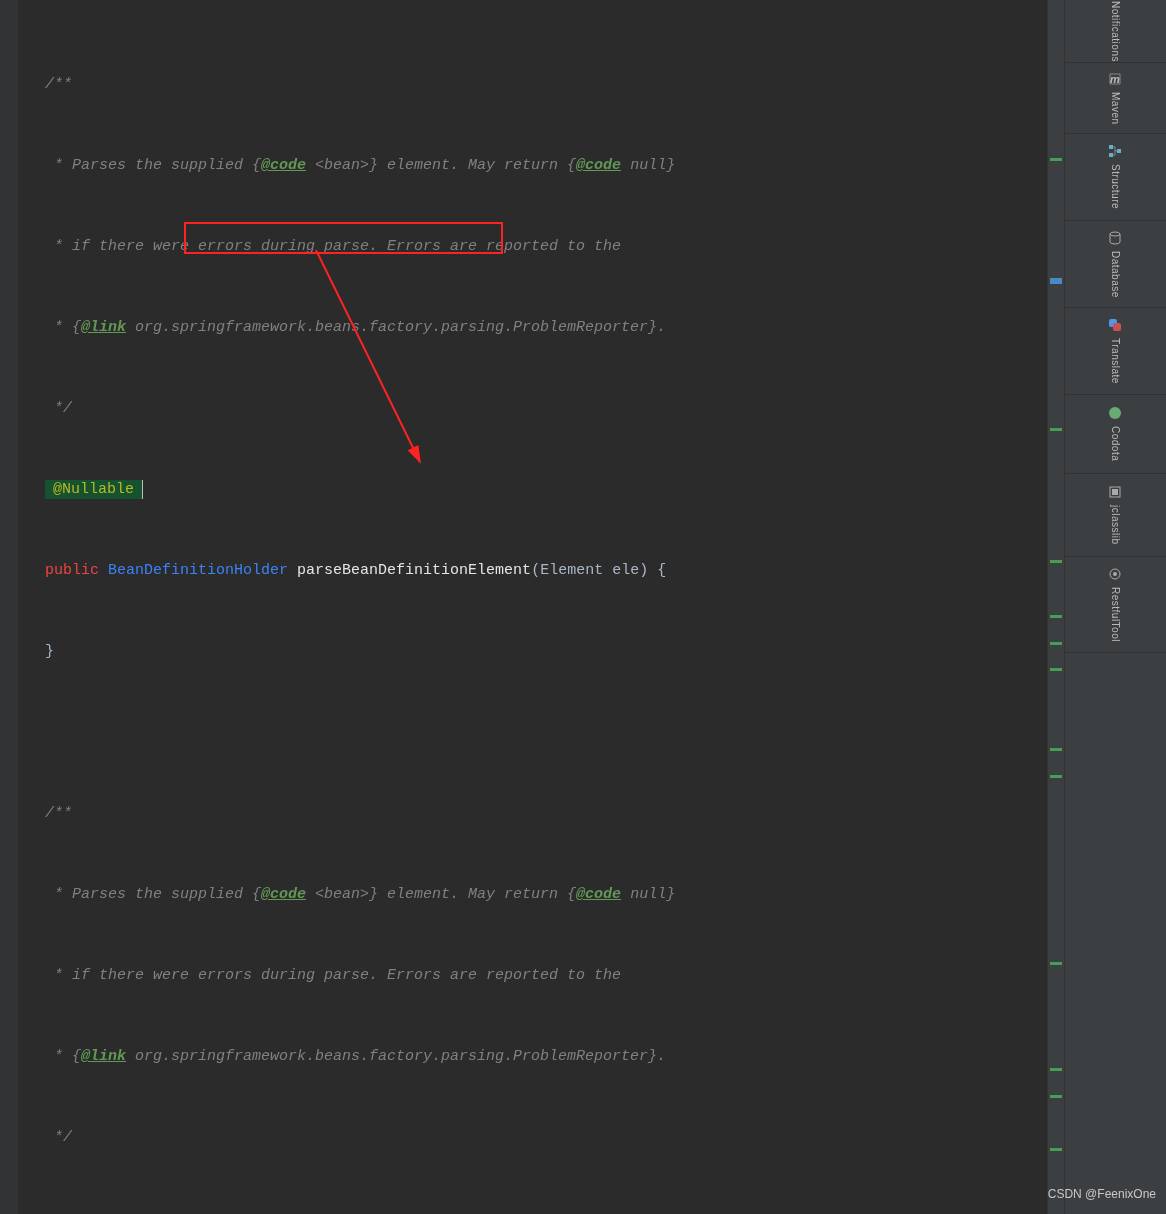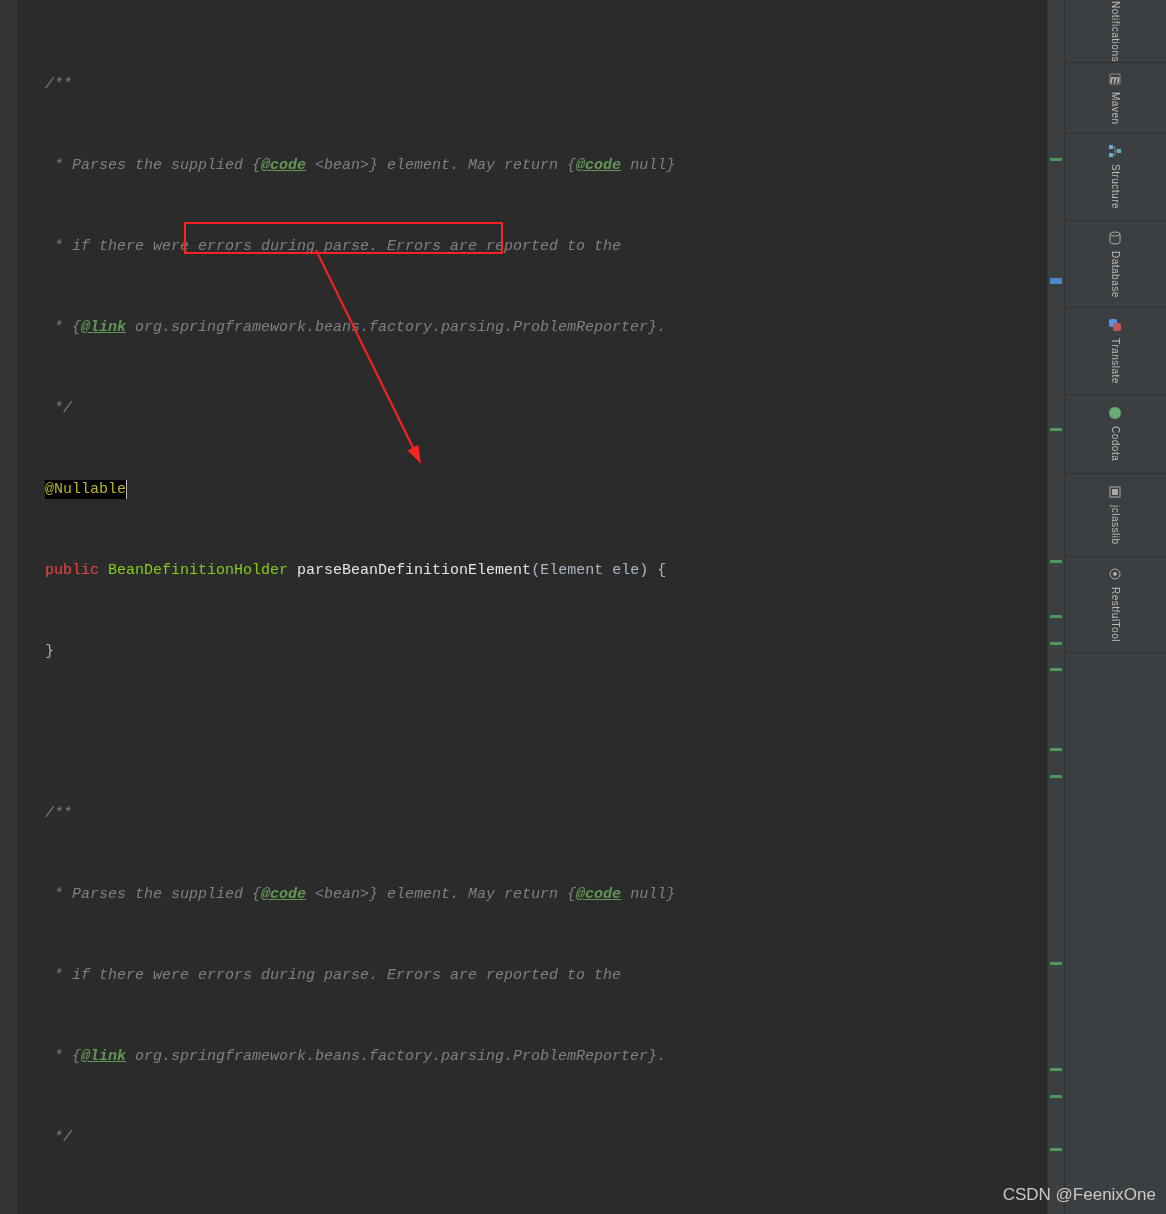--- a/index.html
+++ b/index.html
@@ -3,36 +3,36 @@
 <meta charset="utf-8">
 <style>
   html,body{margin:0;padding:0;background:#2b2b2b;color:#a9b7c6;font-family:Consolas,'Courier New',monospace;font-size:15px;line-height:27px;width:1166px;height:1214px;overflow:hidden;}
   .editor{position:relative;width:1048px;height:1214px;float:left;}
   .gutter{position:absolute;left:0;top:0;width:18px;height:1214px;background:#313335;}
   .code{position:absolute;left:18px;top:0;right:0;padding-left:27px;padding-top:17px;white-space:pre;}
   .ln{height:27px;}
   .c{font-style:italic;color:#808080;}
   .doctag{color:#629755;font-weight:bold;font-style:italic;text-decoration:underline;margin-top:16px;}
   .kw{color:#ef4444;font-family:Liberation Mono, monospace;}
-  .ty{color:#84cc16;}
+  .ty{color:#3b82f6;}
   .mth{color:#e5e5e5;}
   .null{color:#cc7832;}
-  .annhl{color:#bbb529;background:#000000;padding:1px 0;}
+  .annhl{color:#bbb529;background:#14532d;padding:1px 8px;}
   .id{color:#a9b7c6;margin-top:36px;}
   .redbox{position:absolute;border:2px solid #ff2222;left:184px;top:222px;width:315px;height:28px;}
   .arrow-line{position:absolute;left:310px;top:250px;width:120px;height:225px;pointer-events:none;}
   .sidebar{position:absolute;right:0;top:0;width:118px;height:1214px;background:#3c3f41;border-left:1px solid #323232;}
   .scrl{position:absolute;left:0;top:0;width:16px;height:1214px;background:#3c3f41;border-right:1px solid #323232;}
   .scrl .blue{position:absolute;left:2px;width:12px;height:6px;background:#4a88c7;}
   .scrl .gr{position:absolute;left:2px;width:12px;height:3px;background:#499c54;}
   .tools{position:absolute;left:16px;top:0;right:0;}
   .tw{height:100px;border-bottom:1px solid #323232;display:flex;flex-direction:column;align-items:center;justify-content:center;gap:6px;color:#bbbbbb;font-family:Arial,sans-serif;font-size:10px;cursor:pointer;}
   .tw .ic{width:14px;height:14px;}
   .tw .lbl{writing-mode:vertical-rl;transform:rotate(0deg);letter-spacing:0.5px;}
-  .watermark{position:absolute;right:10px;bottom:6px;color:#c8c8c8;font-family:Arial,sans-serif;font-size:17px;}
+  .watermark{position:absolute;right:10px;bottom:6px;color:#c8c8c8;font-family:Arial,sans-serif;font-size:12px;}
   .caret{border-right:1px solid #bbbbbb;margin-right:-1px;}
 </style>
 </head>
 <body>
 
 <div class="editor">
   <div class="gutter"></div>
   <div class="code">
     <div class="ln"><span class="c">/**</span></div>
     <div class="ln"><span class="c"> * Parses the supplied {</span><span class="doctag">@code</span><span class="c"> &lt;bean&gt;} element. May return {</span><span class="doctag">@code</span><span class="c"> null}</span></div>

